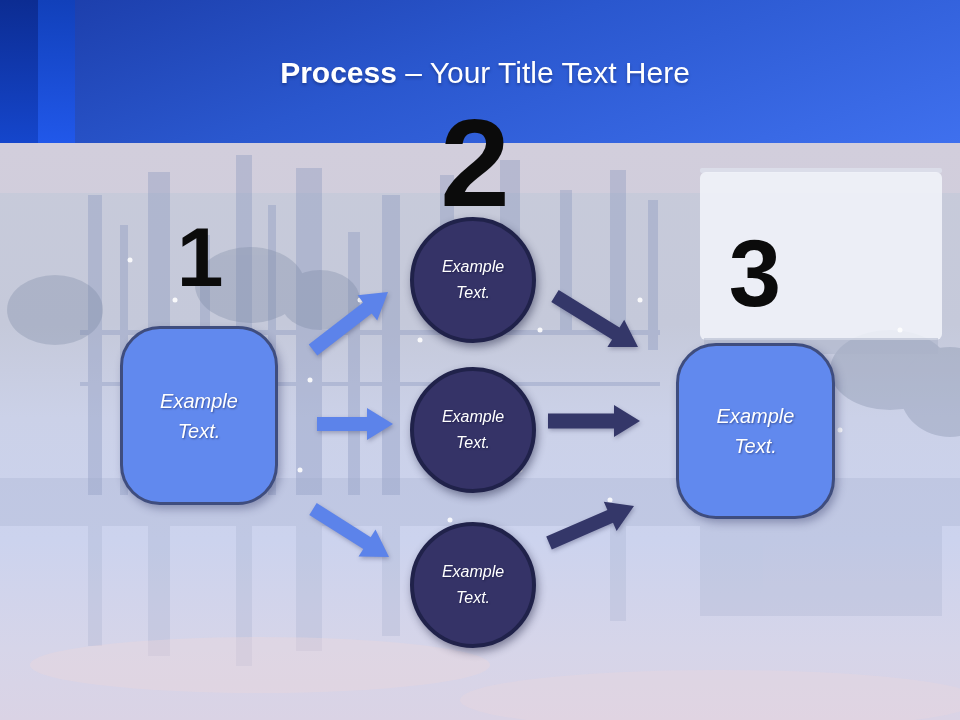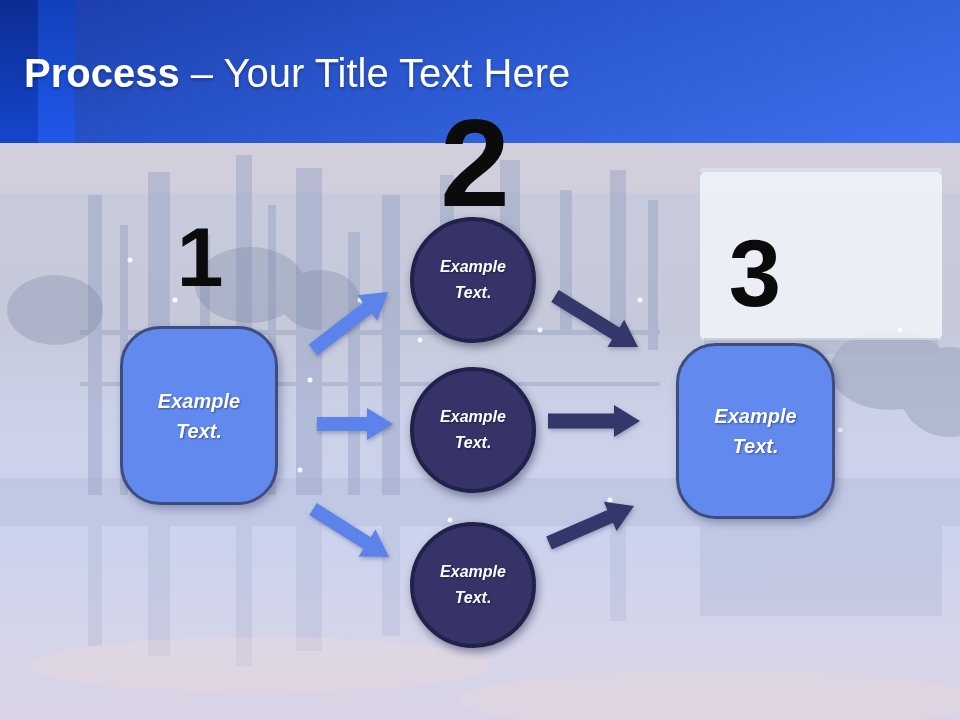--- a/index.html
+++ b/index.html
@@ -10,23 +10,23 @@
   }
   .bg-art{position:absolute;left:0;top:0;z-index:1;pointer-events:none;}
   .header{
     position:absolute;left:0;top:0;width:960px;height:143px;z-index:5;
     background:linear-gradient(160deg,#1b3ca8 0%,#2a57ce 45%,#3f70ee 100%);
   }
   .stripe{position:absolute;top:0;height:143px;z-index:6;}
   #stripe-dark{left:0;width:38px;background:linear-gradient(180deg,#0c2c92,#1546cc);}
   #stripe-light{left:38px;width:37px;background:linear-gradient(180deg,#1140ba,#2158ea);}
   .title{
-    position:absolute;left:0;top:55px;width:100%;box-sizing:border-box;padding-left:24px;
-    text-align:left;z-index:7;color:var(--title-color,#fff);
-    font-size:40px;line-height:36px;text-shadow:0 2px 3px rgba(10,20,60,.35);
+    position:absolute;left:0;top:55px;width:100%;box-sizing:border-box;padding-left:10px;
+    text-align:center;z-index:7;color:var(--title-color,#fff);
+    font-size:30px;line-height:36px;text-shadow:0 2px 3px rgba(10,20,60,.35);
   }
   .title .bold{font-weight:700;}
   .num{position:absolute;transform:translateX(-50%);font-weight:700;color:var(--number-color,#0b0b0b);line-height:1;z-index:6;}
   #num1{left:200px;top:215px;font-size:84px;}
   #num2{left:475px;top:100px;font-size:125px;}
   #num3{left:755px;top:227px;font-size:94px;}
   .box{
     position:absolute;z-index:7;background:var(--box-fill,#6189ee);
     border:3px solid var(--box-border,#3f4d7e);border-radius:40px;box-sizing:border-box;
     display:flex;align-items:center;justify-content:center;
@@ -36,21 +36,21 @@
   #box-right{left:676px;top:343px;width:159px;height:176px;}
   .circle{
     position:absolute;z-index:7;width:126px;height:126px;border-radius:50%;box-sizing:border-box;
     background:var(--circle-fill,#353367);border:4px solid var(--circle-border,#20224a);
     display:flex;align-items:center;justify-content:center;
     box-shadow:2px 4px 8px rgba(20,22,55,.45);
   }
   #circle-1{left:410px;top:217px;}
   #circle-2{left:410px;top:367px;}
   #circle-3{left:410px;top:522px;}
-  .label{color:#fff;font-weight:700;font-style:italic;text-align:center;text-shadow:1px 1px 2px rgba(0,0,40,.4);}
+  .label{color:#fff;font-weight:400;font-style:italic;text-align:center;text-shadow:1px 1px 2px rgba(0,0,40,.4);}
   .box .label{font-size:20px;line-height:1.5;width:112px;}
   .circle .label{font-size:16px;line-height:1.65;width:92px;}
   .arrows{position:absolute;left:0;top:0;z-index:6;pointer-events:none;}
   .arr{filter:drop-shadow(1px 2px 2px rgba(30,30,70,.3));}
 </style>
 </head>
 <body>
 
 <div class="slide">
 

